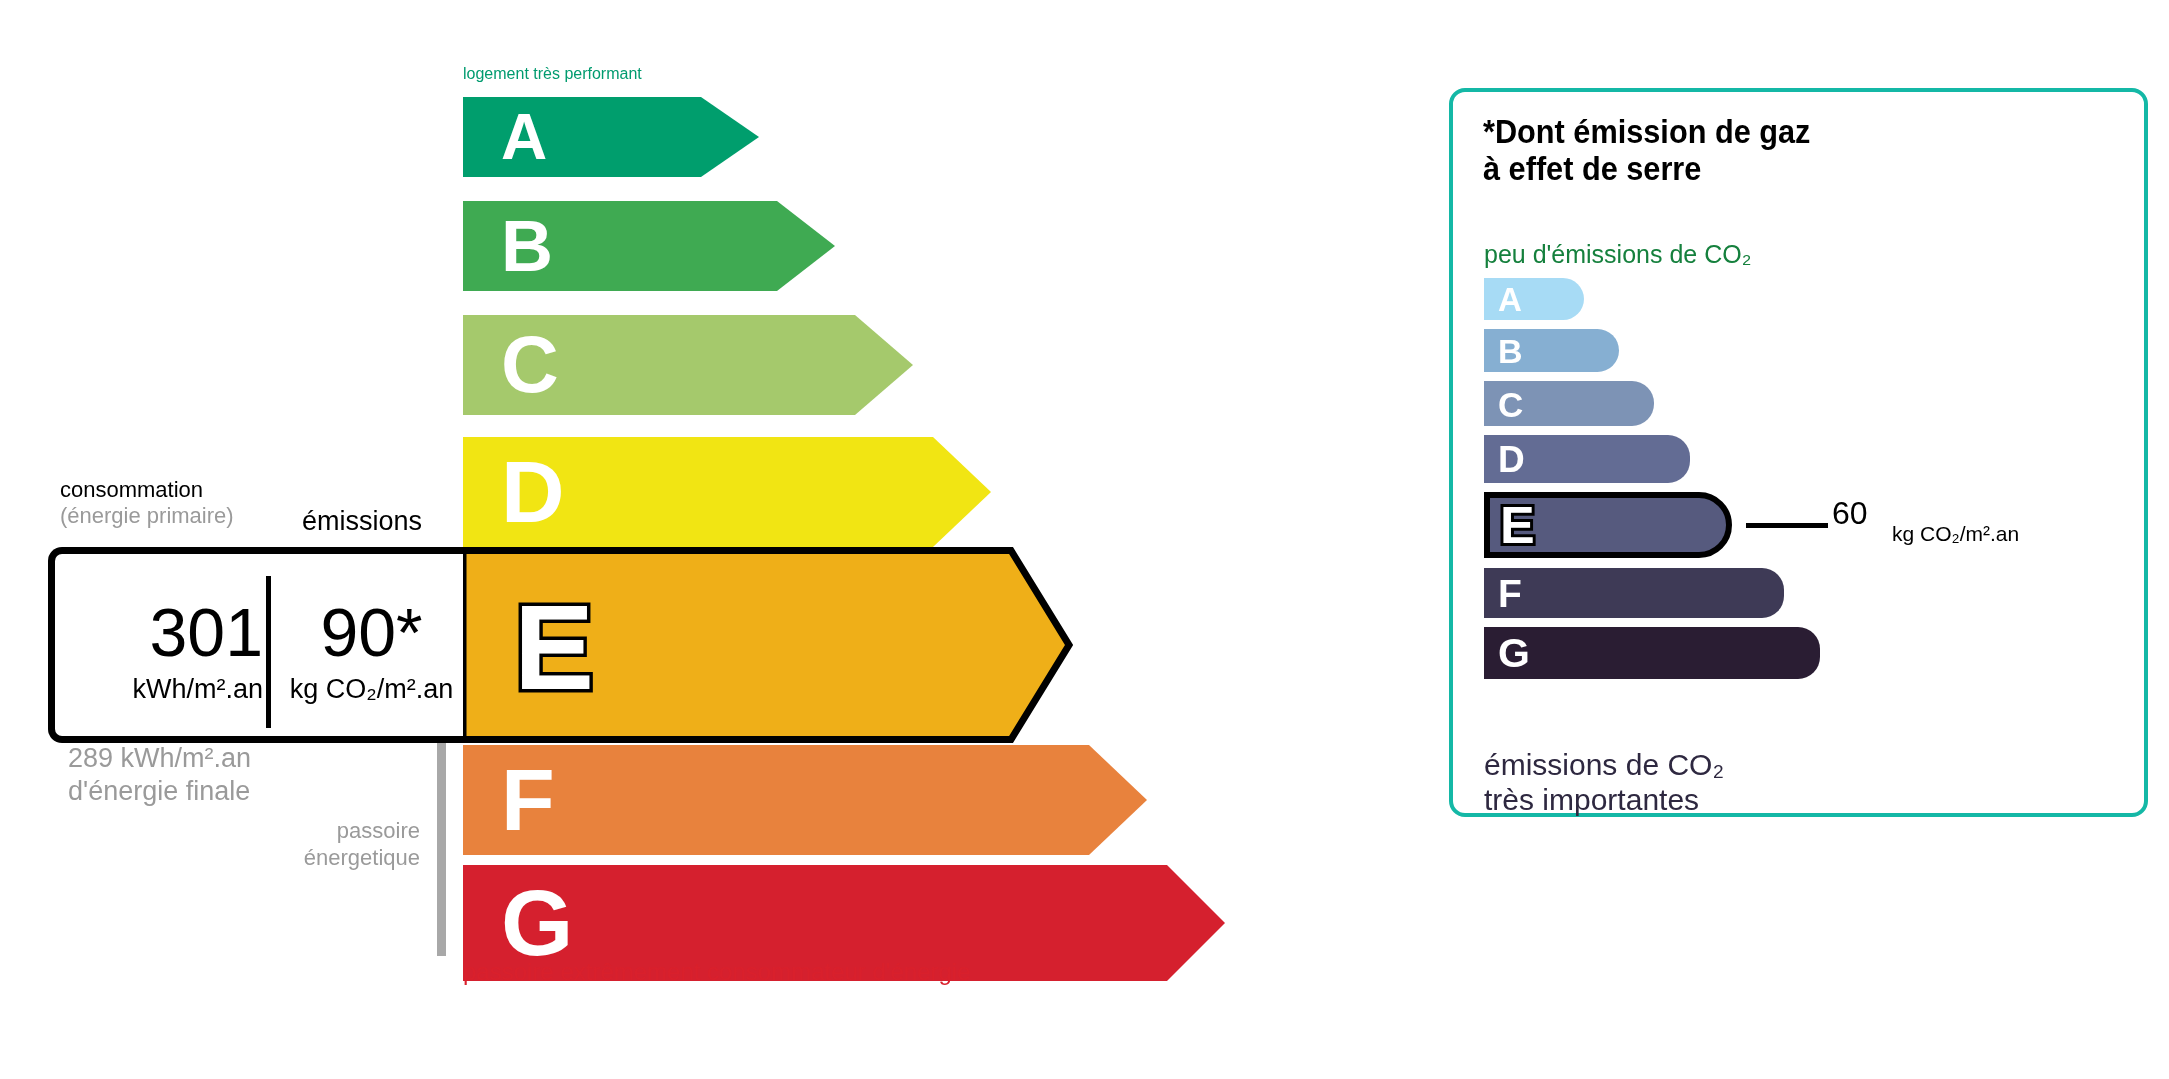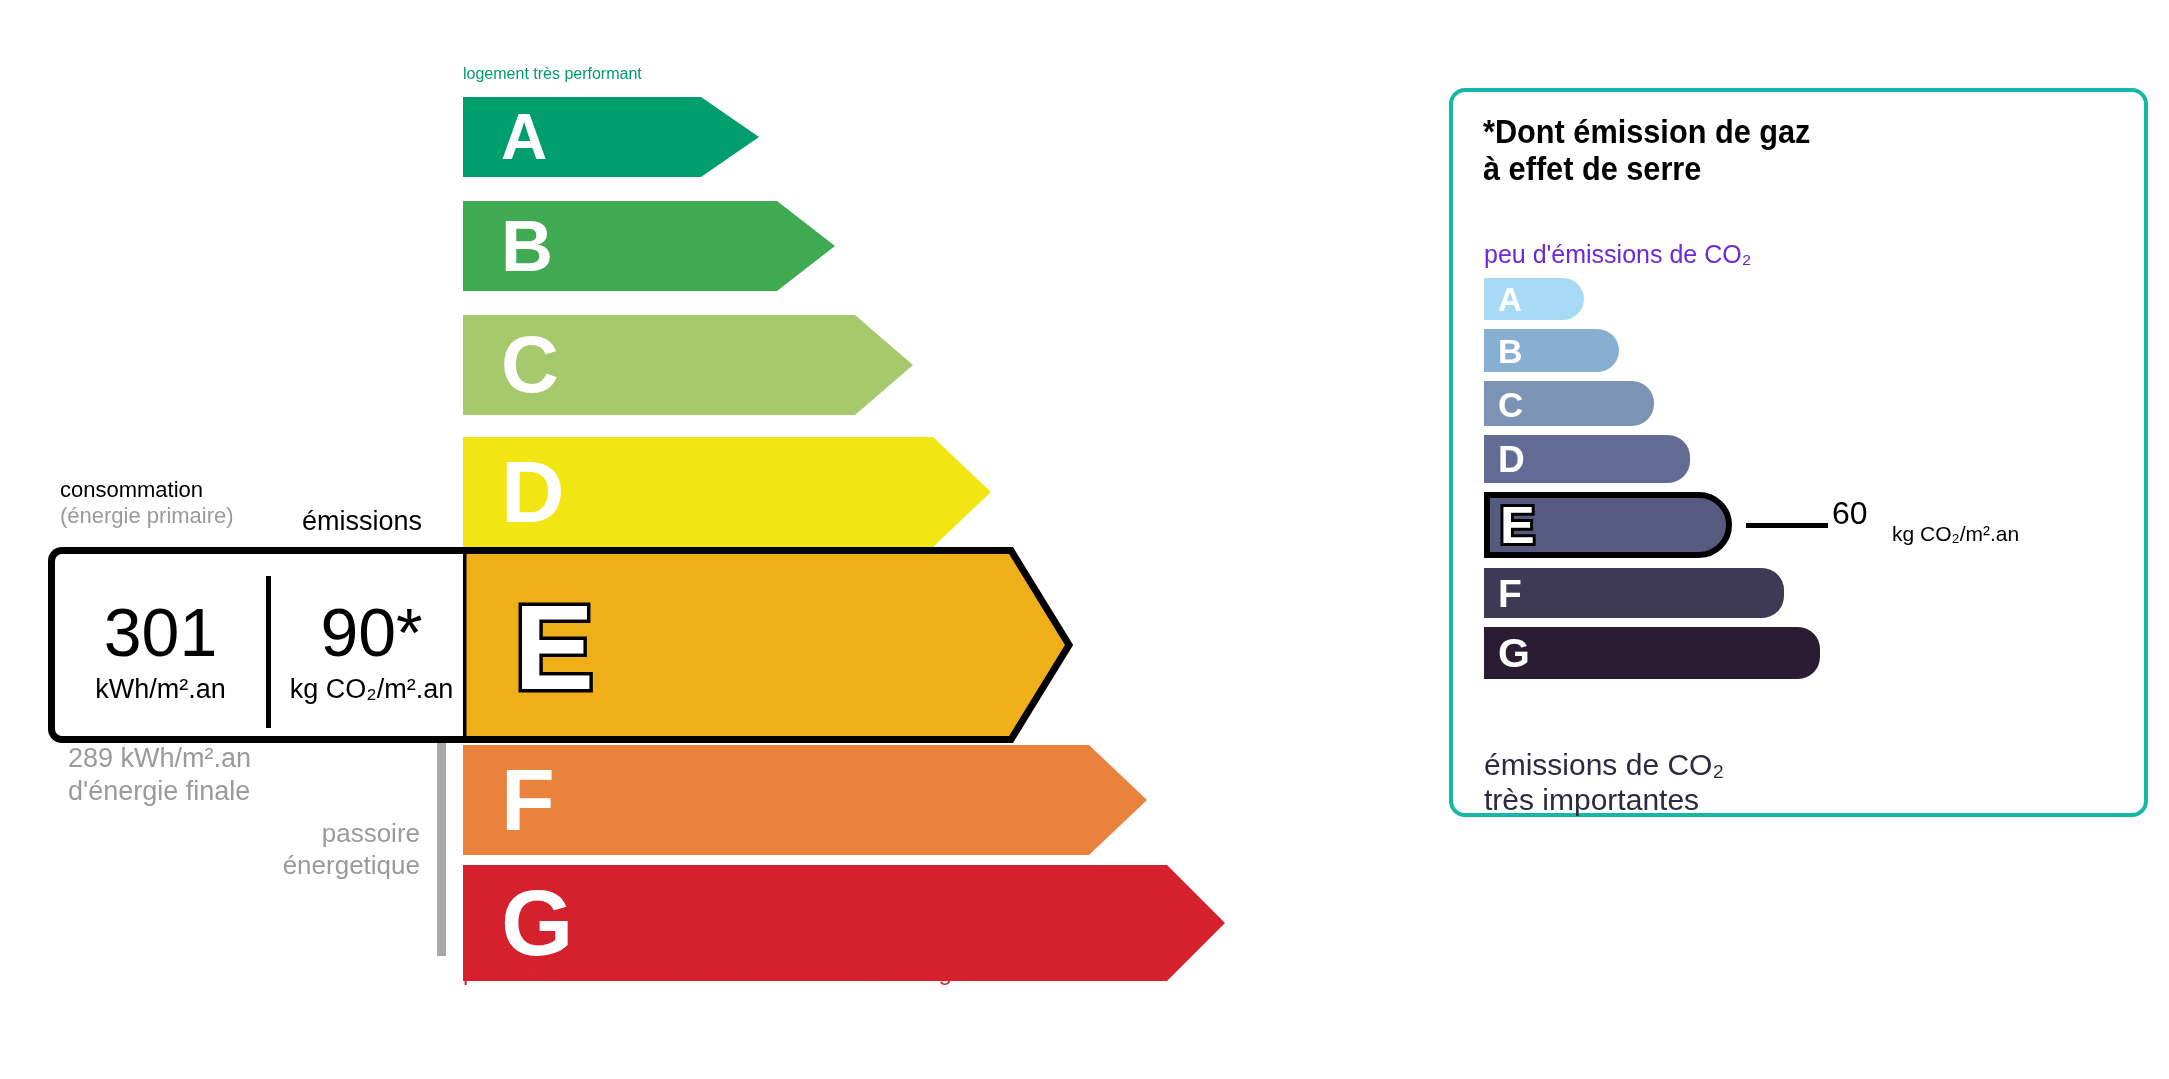--- a/index.html
+++ b/index.html
@@ -103,21 +103,21 @@
     height: 152px;
     background: #000000;
   }
   .value-cell {
     position: absolute;
     top: 0;
     width: 205px;
     height: 196px;
     text-align: center;
   }
-  #cell-conso { left: 3px; }
+  #cell-conso { left: 3px; text-align: right; }
   #cell-emis  { left: 214px; }
   .value-big {
     position: absolute;
     left: 0; right: 0;
     top: 44px;
     font-size: 68px;
     font-weight: normal;
     color: #000000;
     line-height: 1;
   }
@@ -178,21 +178,21 @@
     font-size: 27px;
     color: #9A9A9A;
     line-height: 1.22;
   }
   .lbl-passoire {
     position: absolute;
     left: 190px;
     top: 818px;
     width: 230px;
     text-align: right;
-    font-size: 26px;
+    font-size: 22px;
     color: #9A9A9A;
     line-height: 1.22;
   }
   #passoire-rule {
     position: absolute;
     left: 437px;
     top: 743px;
     width: 9px;
     height: 213px;
     background: #A8A8A8;
@@ -221,21 +221,21 @@
     font-stretch: condensed;
     transform: scaleX(0.93);
     transform-origin: left top;
     white-space: pre-line;
   }
   #ges-top-caption {
     position: absolute;
     left: 31px;
     top: 148px;
     font-size: 25px;
-    color: #6d28d9;
+    color: #15803d;
     white-space: nowrap;
   }
   #ges-bottom-caption {
     position: absolute;
     left: 31px;
     top: 655px;
     font-size: 30px;
     color: #2E2840;
     line-height: 1.18;
     white-space: pre-line;

